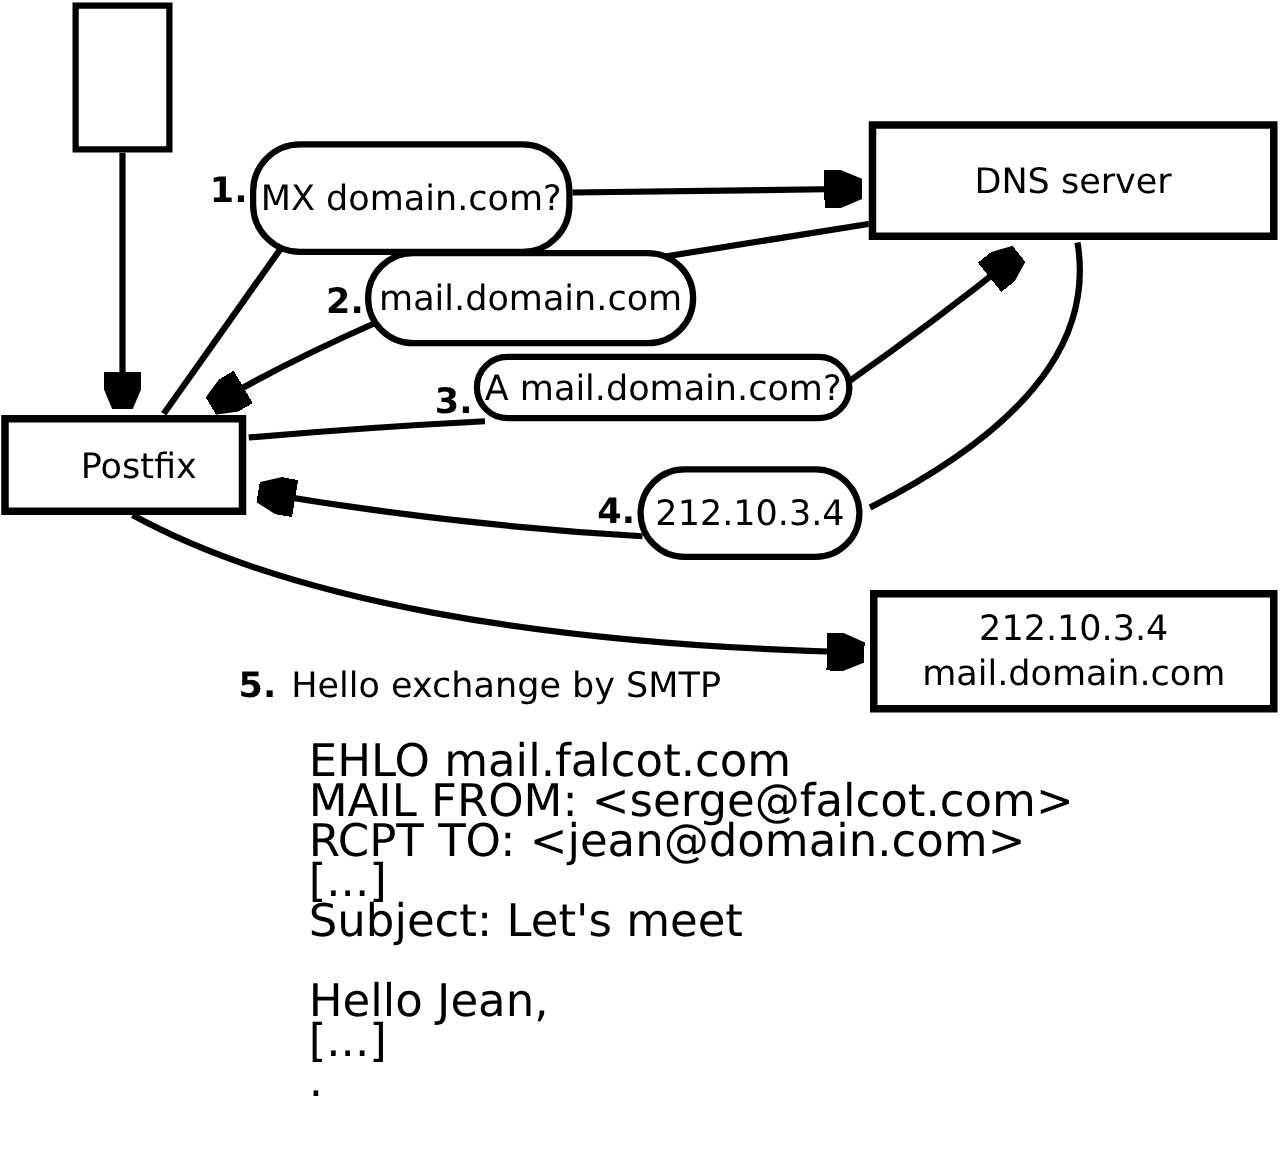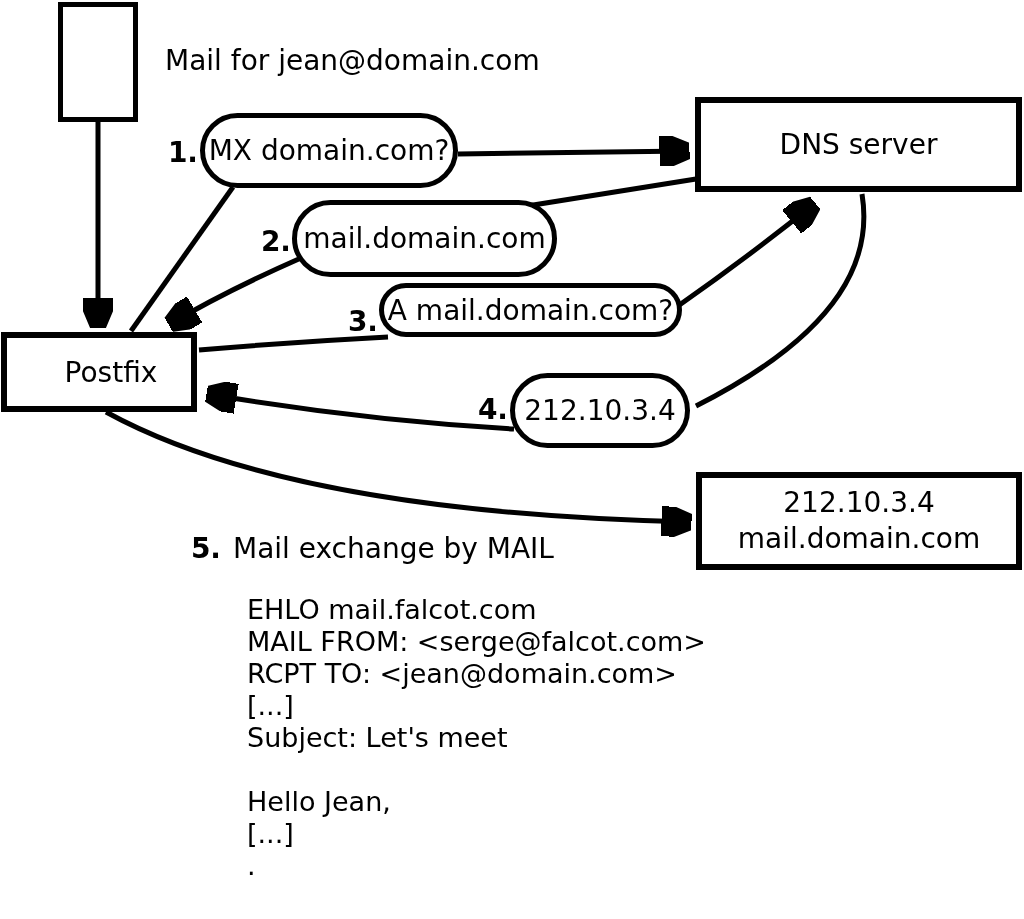--- a/index.html
+++ b/index.html
@@ -39,21 +39,21 @@
     background: #ffffff;
     border: 5px solid #000000;
     border-radius: 40px;
     box-sizing: border-box;
     display: flex;
     align-items: center;
     justify-content: center;
     font-size: 28px;
     white-space: nowrap;
   }
-  .p1 { left: 200px; top: 113px; width: 258px; height: 75px; }
+  .p1 { left: 200px; top: 113px; width: 258px; height: 91px; }
   .p2 { left: 292px; top: 200px; width: 265px; height: 77px; }
   .p3 { left: 379px; top: 283px; width: 303px; height: 54px; }
   .p4 { left: 510px; top: 373px; width: 180px; height: 75px; }
 
   .stepnum {
     position: absolute;
     font-weight: bold;
     font-size: 28px;
     transform: translate(-100%, -50%);
     white-space: nowrap;
@@ -68,21 +68,21 @@
     position: absolute;
     font-size: 28px;
     white-space: nowrap;
   }
   .mail-note { left: 165px; top: 44px; }
   .smtp-note { left: 233px; top: 548px; transform: translateY(-50%); }
 
   .transcript {
     position: absolute;
     left: 247px; top: 594px;
-    font-size: 27px;
+    font-size: 36px;
   }
   .tline { height: 32px; line-height: 32px; white-space: pre; }
 </style>
 </head>
 <body>
 
 <div id="stage">
 
   <svg id="connectors" viewBox="0 0 1024 919" xmlns="http://www.w3.org/2000/svg">
     <defs>
@@ -97,21 +97,20 @@
     <path d="M 301 258 Q 226 291 170 324" marker-end="url(#ah)"></path>
     <path d="M 199 350 Q 292 342 388 337"></path>
     <path d="M 678 306 Q 748 257 814 204" marker-end="url(#ah)"></path>
     <path d="M 862 194 C 872 255 846 330 696 406"></path>
     <path d="M 514 429 Q 360 420 208 394" marker-end="url(#ah)"></path>
     <path d="M 106 412 C 230 480 430 516 690 522" marker-end="url(#ah)"></path>
   </svg>
 
   <div class="envelope"></div>
 
-  <div class="note mail-note">Mail for jean@domain.com</div>
 
   <div class="node postfix">
     <span>Postfix</span>
   </div>
 
   <div class="node dns">
     <span>DNS server</span>
   </div>
 
   <div class="node target">
@@ -133,21 +132,21 @@
   <div class="pill p3">
     <span>A mail.domain.com?</span>
   </div>
 
   <span class="stepnum n4">4.</span>
   <div class="pill p4">
     <span>212.10.3.4</span>
   </div>
 
   <span class="stepnum n5">5.</span>
-  <div class="note smtp-note">Mail exchange by MAIL</div>
+  <div class="note smtp-note">Hello exchange by SMTP</div>
 
   <div class="transcript">
     <div class="tline">EHLO mail.falcot.com</div>
     <div class="tline">MAIL FROM: &lt;serge@falcot.com&gt;</div>
     <div class="tline">RCPT TO: &lt;jean@domain.com&gt;</div>
     <div class="tline">[...]</div>
     <div class="tline">Subject: Let's meet</div>
     <div class="tline"></div>
     <div class="tline">Hello Jean,</div>
     <div class="tline">[...]</div>

